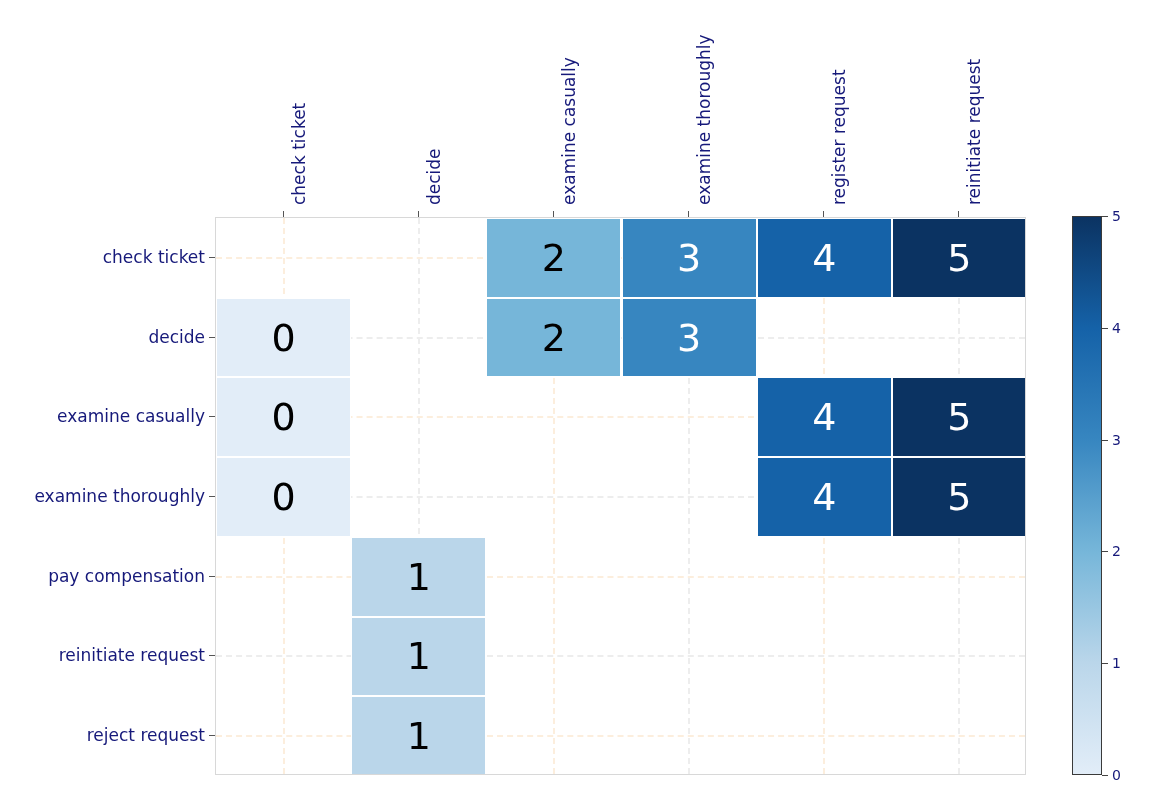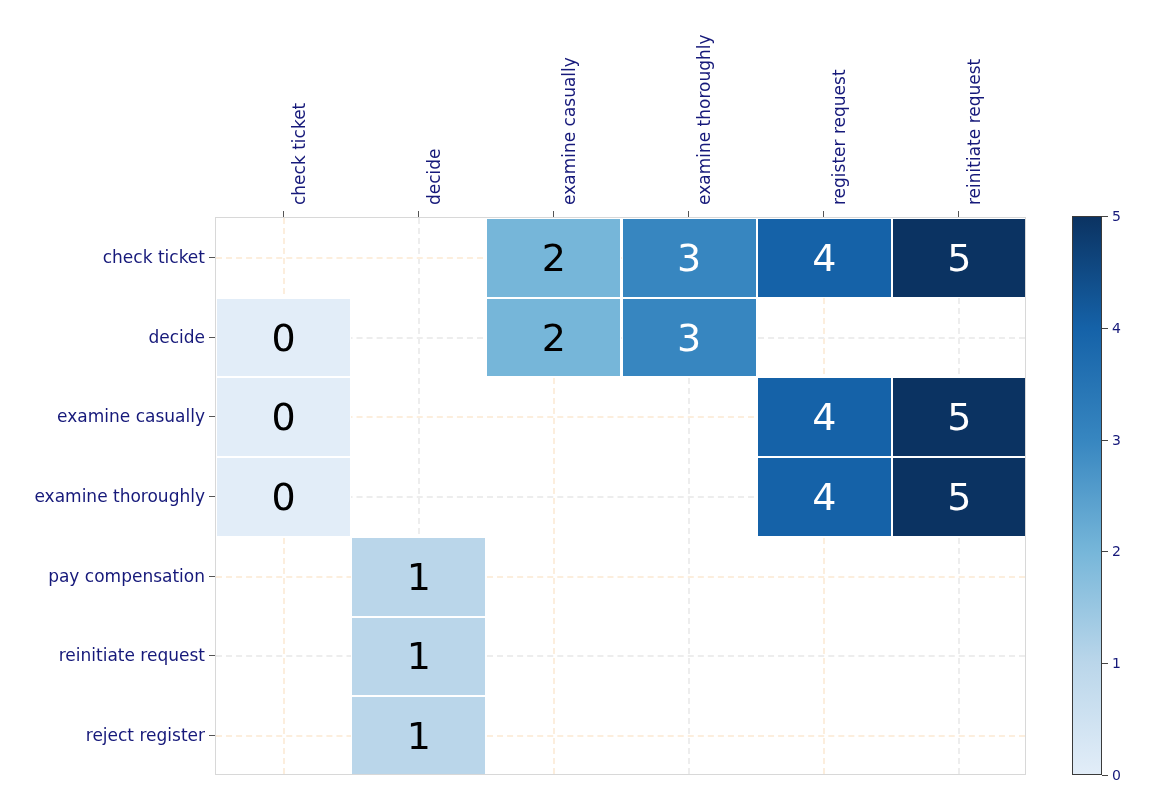--- a/index.html
+++ b/index.html
@@ -199,21 +199,21 @@
       <div class="tick-y" style="top: 655.429px; left: 209px;"></div>
       <div class="tick-y" style="top: 735.143px; left: 209px;"></div>
     </div>
   <div id="ylabel-layer">
       <div class="ylabel" style="top: 256.857px; right: 961px;">check ticket</div>
       <div class="ylabel" style="top: 336.571px; right: 961px;">decide</div>
       <div class="ylabel" style="top: 416.286px; right: 961px;">examine casually</div>
       <div class="ylabel" style="top: 496px; right: 961px;">examine thoroughly</div>
       <div class="ylabel" style="top: 575.714px; right: 961px;">pay compensation</div>
       <div class="ylabel" style="top: 655.429px; right: 961px;">reinitiate request</div>
-      <div class="ylabel" style="top: 735.143px; right: 961px;">reject register</div>
+      <div class="ylabel" style="top: 735.143px; right: 961px;">reject request</div>
     </div>
 
   <div id="colorbar-wrap">
     <div id="colorbar-gradient" style="background: linear-gradient(to top, rgb(226, 237, 248), rgb(186, 214, 234), rgb(118, 182, 217), rgb(55, 134, 192), rgb(21, 98, 168), rgb(11, 51, 98));"></div>
     <div id="colorbar-ticks">
         <div class="cbar-tick" style="top: 559px;"></div>
         <div class="cbar-label" style="top: 559px;">0</div>
         <div class="cbar-tick" style="top: 447.2px;"></div>
         <div class="cbar-label" style="top: 447.2px;">1</div>
         <div class="cbar-tick" style="top: 335.4px;"></div>

